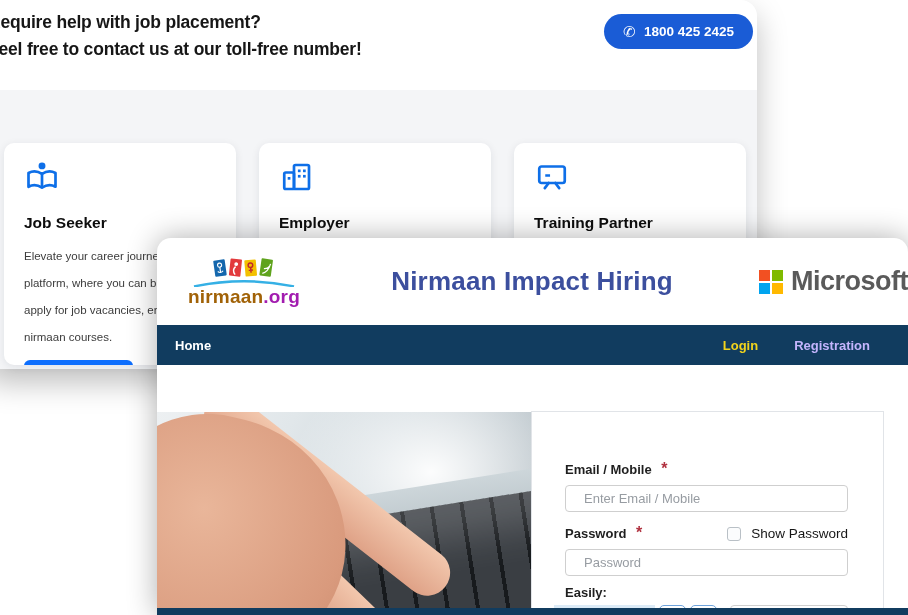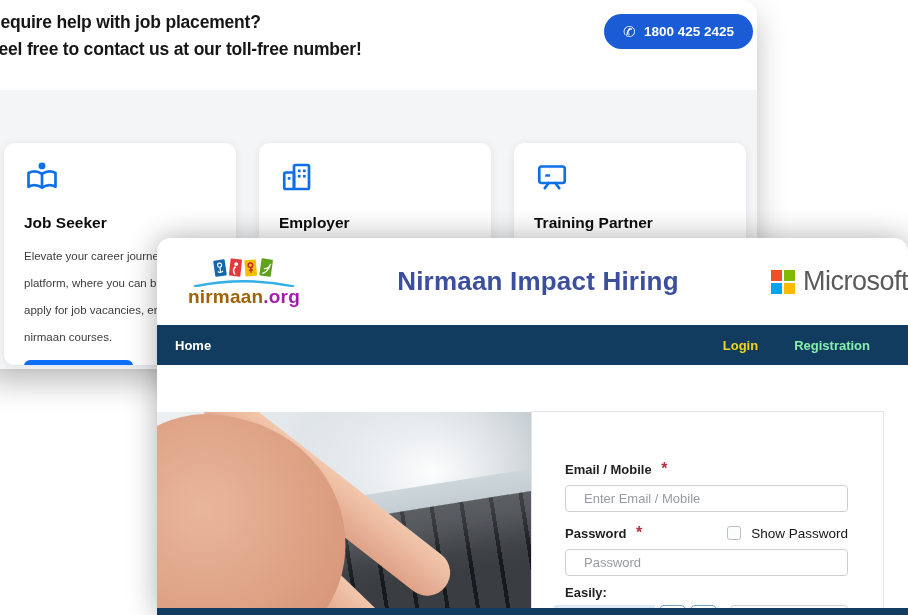--- a/index.html
+++ b/index.html
@@ -37,28 +37,28 @@
   .brand-text { font-size:19px; font-weight:700; line-height:1; margin-top:0; letter-spacing:.2px; }
   .brand-text .bn { color:#a16207; }
   .brand-text .bs { color:#a21caf; }
   .fg-title { flex:1; text-align:center; font-size:26px; font-weight:700; color:#3c4f9e;
     margin:8px; letter-spacing:.2px; white-space:nowrap; }
   .ms { display:flex; align-items:center; gap:8px; }
   .ms-squares { display:grid; grid-template-columns:11px 11px; grid-template-rows:11px 11px; gap:2px; }
   .ms-squares i { display:block; }
   .ms-sq-r { background:#f25022; } .ms-sq-g { background:#7fba00; }
   .ms-sq-b { background:#00a4ef; } .ms-sq-y { background:#ffb900; }
-  .ms-text { font-size:27px; color:#5a5a5a; font-weight:400; letter-spacing:-.5px; white-space:nowrap;text-align:center; }
+  .ms-text { font-size:27px; color:#5a5a5a; font-weight:700; letter-spacing:-.5px; white-space:nowrap;text-align:center; }
 
   .fg-nav { display:flex; align-items:center; height:40px; background:#113c5f; padding:0 38px 0 18px; }
   .fg-nav a { text-decoration:none; font-size:13px; font-weight:700; cursor:pointer; }
   .nav-home { color:#ffffff; }
   .nav-right { margin-left:auto; display:flex; gap:36px; }
   .nav-login { color:#f2d41c; }
-  .nav-reg { color:#86efac; }
+  .nav-reg { color:#c4b5fd; }
 
   .fg-content { position:relative; height:250px; background:#fff; }
 
   
   .photo { position:absolute; left:0; top:47px; width:374px; height:196px; overflow:hidden;
     background:linear-gradient(115deg,#edf0f2 0%,#e1e7ea 30%,#cfd8dd 55%,#b2bcc2 100%); }
   .photo .glow { position:absolute; right:-40px; top:-50px; width:280px; height:220px;
     background:radial-gradient(closest-side, rgba(255,255,255,.95), rgba(255,255,255,0)); }
   .photo .deck { position:absolute; right:-20px; bottom:8px; width:300px; height:110px;
     transform:rotate(-9deg); background:linear-gradient(180deg,#cdd6da,#9fabb2); }
@@ -78,21 +78,21 @@
   
   .form-card { position:absolute; left:374px; top:46px; width:353px; height:200px;
     background:#fff; border:1px solid #e1e4e8; padding:48px 35px 0 33px; }
   .field-label { font-size:13px; font-weight:700; color:#1f1f1f; }
   .req { color:#b0313f; margin-left:5px; font-weight:700; }
   .lbl-row { margin-bottom:7px; }
   input.text { width:100%; height:27px; border:1px solid #cfcfcf; border-radius:4px;
     padding:0 18px; font-size:13px; color:#333; font-family:inherit; outline:none; }
   input.text::placeholder { color:#979ca2; }
   .pw-row { display:flex; align-items:center; justify-content:space-between; margin-top:12px; margin-bottom:7px; }
-  .show-pw { display:flex; align-items:flex-start; gap:10px; font-size:13.5px; color:#161616; cursor:pointer; }
+  .show-pw { display:flex; align-items:flex-end; gap:10px; font-size:13.5px; color:#161616; cursor:pointer; }
   .show-pw input { appearance:none; width:14px; height:14px; border:1px solid #b9c0c6;
     border-radius:3px; background:#fbfcfd; margin:0; cursor:pointer; }
   .cap-label { margin-top:9px; font-size:13px; font-weight:700; color:#1f1f1f; }
   .cap-row { display:flex; align-items:flex-start; gap:4px; margin-top:5px; margin-left:-11px; }
   .cap-img { width:101px; height:34px; background:#dcebf7; color:#82374f;
     font-family:"DejaVu Serif","Liberation Serif",serif; font-style:italic; font-weight:700;
     font-size:25px; display:flex; align-items:center; justify-content:center; letter-spacing:3px; }
   .cap-btn { width:27px; height:26px; border:1px solid #6ea3dc; border-radius:5px; background:#fff;
     color:#1266d6; font-size:15px; display:flex; align-items:center; justify-content:center;
     padding:0; cursor:pointer; font-family:inherit; }

